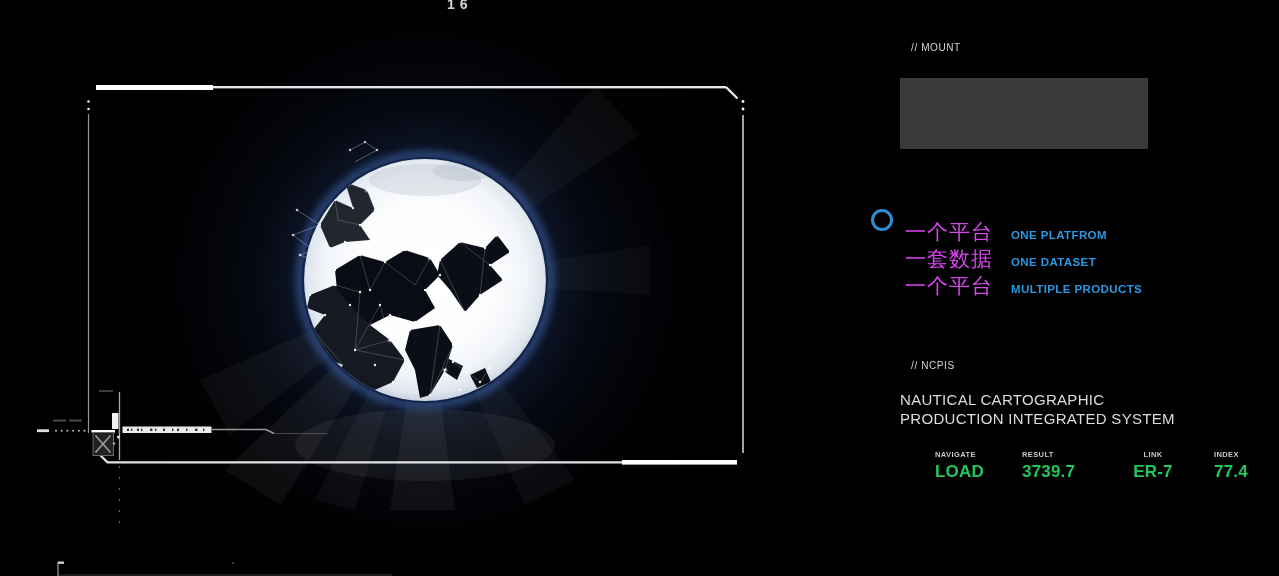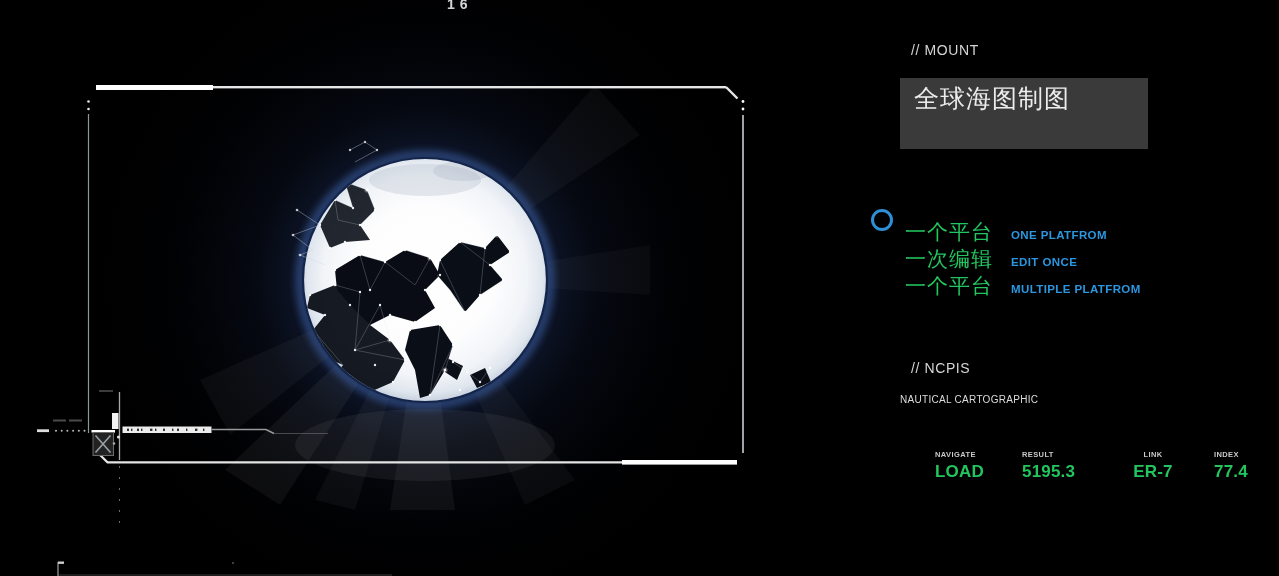--- a/index.html
+++ b/index.html
@@ -26,21 +26,21 @@
       rgba(0,0,0,0) 72%);
     pointer-events:none;
   }
   .globe-svg { position:absolute; left:195px; top:50px; }
 
   
   .hud-svg { position:absolute; left:0; top:0; pointer-events:none; }
 
   
   .mount-label, .ncpis-label {
-    position:absolute; color:#d5d5d5; font-size:14px; letter-spacing:0.6px;
+    position:absolute; color:#d5d5d5; font-size:10px; letter-spacing:0.6px;
   }
   .mount-label { left:911px; top:42px; }
   .ncpis-label { left:911px; top:360px; }
 
   .title-box {
     position:absolute; left:900px; top:78px; width:248px; height:71px;
     background:#3a3a3a; color:#ececec;
     font-size:25px; line-height:29px; letter-spacing:1px;
     padding:6px 0 0 14px;
     font-family:"DejaVu Sans","Liberation Sans",sans-serif;
@@ -50,31 +50,31 @@
     position:absolute; left:871px; top:209px; width:22px; height:22px;
     border:3.5px solid #2e8fd6; border-radius:50%;
   }
 
   .features {
     position:absolute; left:905px; top:218px;
     list-style:none; margin:0; padding:0;
   }
   .feature { height:27px; display:flex; align-items:baseline; white-space:nowrap; }
   .feature .zh {
-    color:#22c55e; font-size:21px; letter-spacing:1px;
+    color:#d946ef; font-size:21px; letter-spacing:1px;
     font-family:"DejaVu Sans","Liberation Sans",sans-serif;
   }
   .feature .en {
     color:#2b97e0; font-size:11.5px; font-weight:bold; letter-spacing:0.4px;
     margin-left:18px;
   }
 
   .system-name {
     position:absolute; left:900px; top:391px;
-    color:#dcdcdc; font-size:10px; line-height:18.5px; letter-spacing:0.3px;
+    color:#dcdcdc; font-size:15px; line-height:18.5px; letter-spacing:0.3px;
   }
 
   .stats { position:absolute; left:900px; top:450px; display:flex; }
   .stat { display:flex; flex-direction:column;margin-left:35px; }
   .stat-navigate { width:52px; }
   .stat-result   { width:70px; }
   .stat-link     { width:52px;align-items:center; }
   .stat-label {
     font-size:7.5px; font-weight:bold; color:#c9c9c9; letter-spacing:0.4px;
     margin-bottom:3px;
@@ -292,54 +292,54 @@
       <path d="M58,562 V576" stroke="#8a8a8a" stroke-width="1.4" fill="none"></path>
       <rect x="58" y="561.5" width="6" height="2.4" fill="#cccccc"></rect>
       <circle cx="233" cy="563" r="1" fill="#555555"></circle>
       <path d="M59,575 H392" stroke="#1e1e1e" stroke-width="2" fill="none"></path>
     </g>
   </svg>
 
   <div class="mount-label">// MOUNT</div>
 
   <div class="title-box">
-    <div>全球海图制图</div>
   </div>
 
   <div class="bullet-ring"></div>
 
   <ul class="features">
     <li class="feature">
       <span class="zh">一个平台</span>
       <span class="en">ONE PLATFROM</span>
     </li>
     <li class="feature">
-      <span class="zh">一次编辑</span>
-      <span class="en">EDIT ONCE</span>
+      <span class="zh">一套数据</span>
+      <span class="en">ONE DATASET</span>
     </li>
     <li class="feature">
       <span class="zh">一个平台</span>
-      <span class="en">MULTIPLE PLATFROM</span>
+      <span class="en">MULTIPLE PRODUCTS</span>
     </li>
   </ul>
 
   <div class="ncpis-label">// NCPIS</div>
 
   <div class="system-name">
     <div>NAUTICAL CARTOGRAPHIC</div>
+    <div>PRODUCTION INTEGRATED SYSTEM</div>
   </div>
 
   <div class="stats">
     <div class="stat stat-navigate">
       <div class="stat-label">NAVIGATE</div>
       <div class="stat-value">LOAD</div>
     </div>
     <div class="stat stat-result">
       <div class="stat-label">RESULT</div>
-      <div class="stat-value">5195.3</div>
+      <div class="stat-value">3739.7</div>
     </div>
     <div class="stat stat-link">
       <div class="stat-label">LINK</div>
       <div class="stat-value">ER-7</div>
     </div>
     <div class="stat stat-index">
       <div class="stat-label">INDEX</div>
       <div class="stat-value">77.4</div>
     </div>
   </div>

